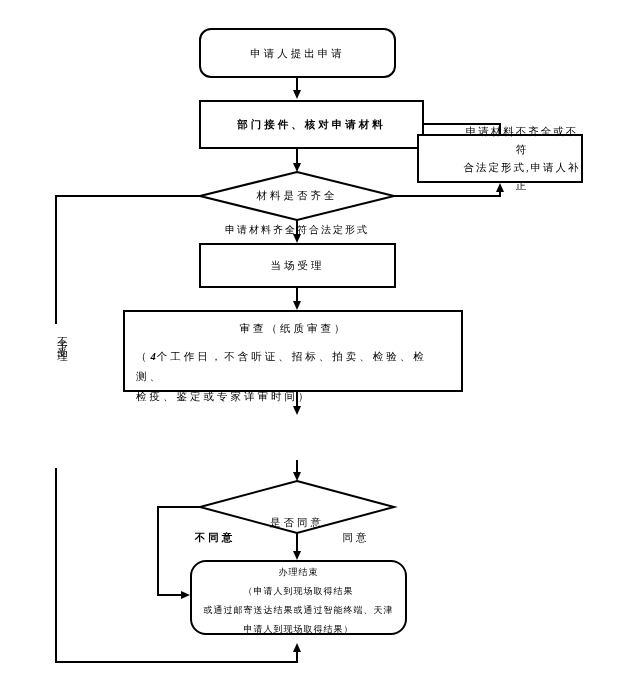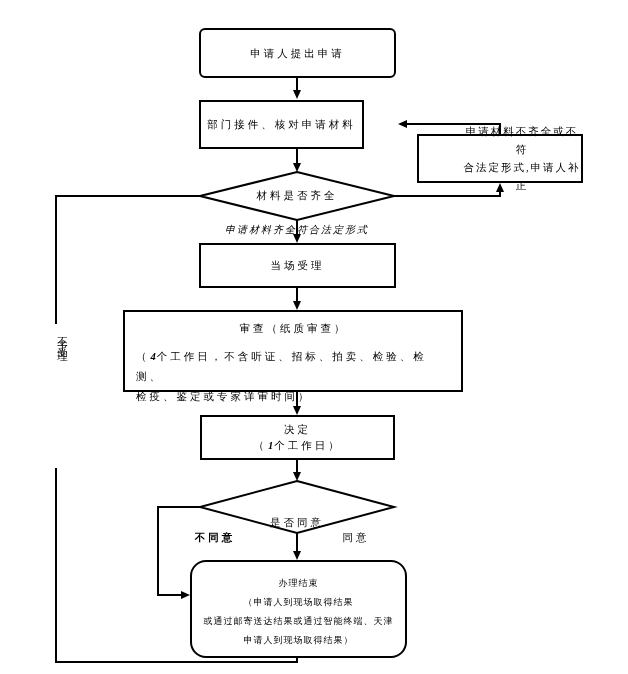--- a/index.html
+++ b/index.html
@@ -21,58 +21,58 @@
     z-index: 2;
     display: flex;
     flex-direction: column;
     align-items: center;
     justify-content: center;
     text-align: center;
     font-size: 10.5px;
     letter-spacing: 3px;
     line-height: 17px;
   }
-  .rounded { border-radius: 6px; }
+  .rounded { border-radius: 12px; }
   .bigrounded { border-radius: 16px; }
   .lbl {
     position: absolute;
     z-index: 3;
     font-size: 10.5px;
     letter-spacing: 3px;
     white-space: nowrap;
   }
   .center-x { transform: translateX(-50%); }
   .num { font-style: italic; font-weight: bold; letter-spacing: 0; padding: 0 1px; }
 
   
   #start    { left: 199px; top: 28px;  width: 197px; height: 50px; }
   
-  #receive  { left: 199px; top: 100px; width: 165px; height: 49px; }
+  #receive  { left: 199px; top: 100px; width: 225px; height: 49px; font-weight: bold; }
   
   #supplement { left: 417px; top: 134px; width: 166px; height: 49px;
                 font-size: 10.5px; letter-spacing: 2px; line-height: 18px; padding-left: 44px; }
   
   #accept   { left: 199px; top: 243px; width: 197px; height: 45px; }
   
   #review   { left: 123px; top: 310px; width: 340px; height: 82px;
               justify-content: flex-start; align-items: center;
               padding: 8px 10px 0 11px; text-align: left; }
   #review .review-title { text-align: center; letter-spacing: 3px; }
   #review .review-note  { margin-top: 10px; line-height: 20px; letter-spacing: 3px; }
   
   #decision { left: 200px; top: 415px; width: 195px; height: 45px; line-height: 16px; }
   
-  #finish   { left: 190px; top: 560px; width: 217px; height: 98px;
+  #finish   { left: 190px; top: 560px; width: 217px; height: 75px;
               font-size: 9px; letter-spacing: 1px; line-height: 19px;
               padding-top: 6px; }
   
   #materials-check-label { left: 297px; top: 189px; }
   #agree-check-label     { left: 297px; top: 516px; font-family: Liberation Mono, monospace; }
   
-  #materials-ok-label { left: 297px; top: 223px; font-size: 10px; letter-spacing: 2px; background: transparent; font-style: italic; }
+  #materials-ok-label { left: 297px; top: 223px; font-size: 10px; letter-spacing: 2px; background: transparent; }
   #disagree-label { left: 215px; top: 531px; font-weight: bold; }
   #agree-label    { left: 356px; top: 531px; }
   #reject-label   {
     left: 48px; top: 324px; width: 28px; height: 142px;
     background: #ffffff;
     writing-mode: vertical-rl;
     letter-spacing: 5px;
     font-size: 10.5px;
     display: flex; justify-content: flex-start; align-items: center;
     padding-top: 4px; box-sizing: border-box;
@@ -149,24 +149,20 @@
     <span>当场受理</span>
   </div>
 
   <div class="node" id="review">
     <div class="review-title">审查（纸质审查）</div>
     <div class="review-note"><span>（</span><span class="num">4</span><span>个工作日，不含听证、招标、拍卖、检验、检测、</span><br>
       <span>检疫、鉴定或专家详审时间）</span>
     </div>
   </div>
 
-  <div class="node" id="decision">
-    <span>决定</span>
-    <span><span>（</span><span class="num">1</span><span>个工作日）</span></span>
-  </div>
 
   <div class="lbl center-x" id="agree-check-label">是否同意</div>
 
   <div class="lbl center-x" id="disagree-label">不同意</div>
 
   <div class="lbl center-x" id="agree-label">同意</div>
 
   <div class="lbl" id="reject-label">不予受理</div>
 
   <div class="node bigrounded" id="finish">

